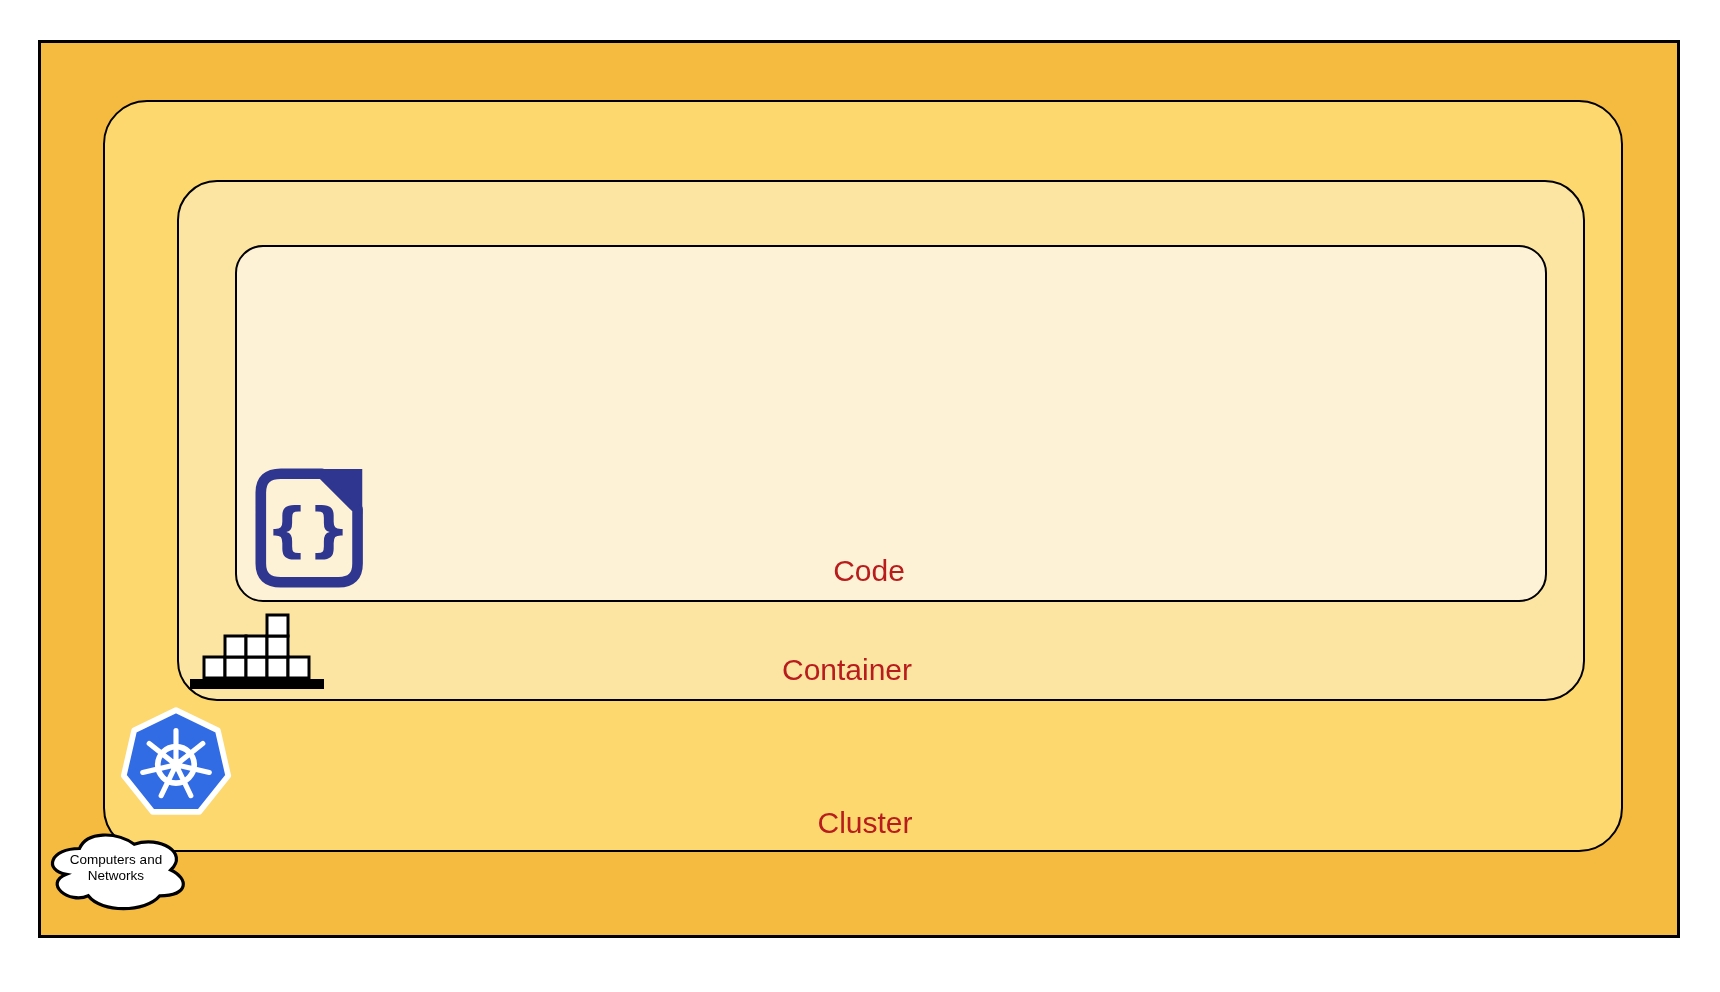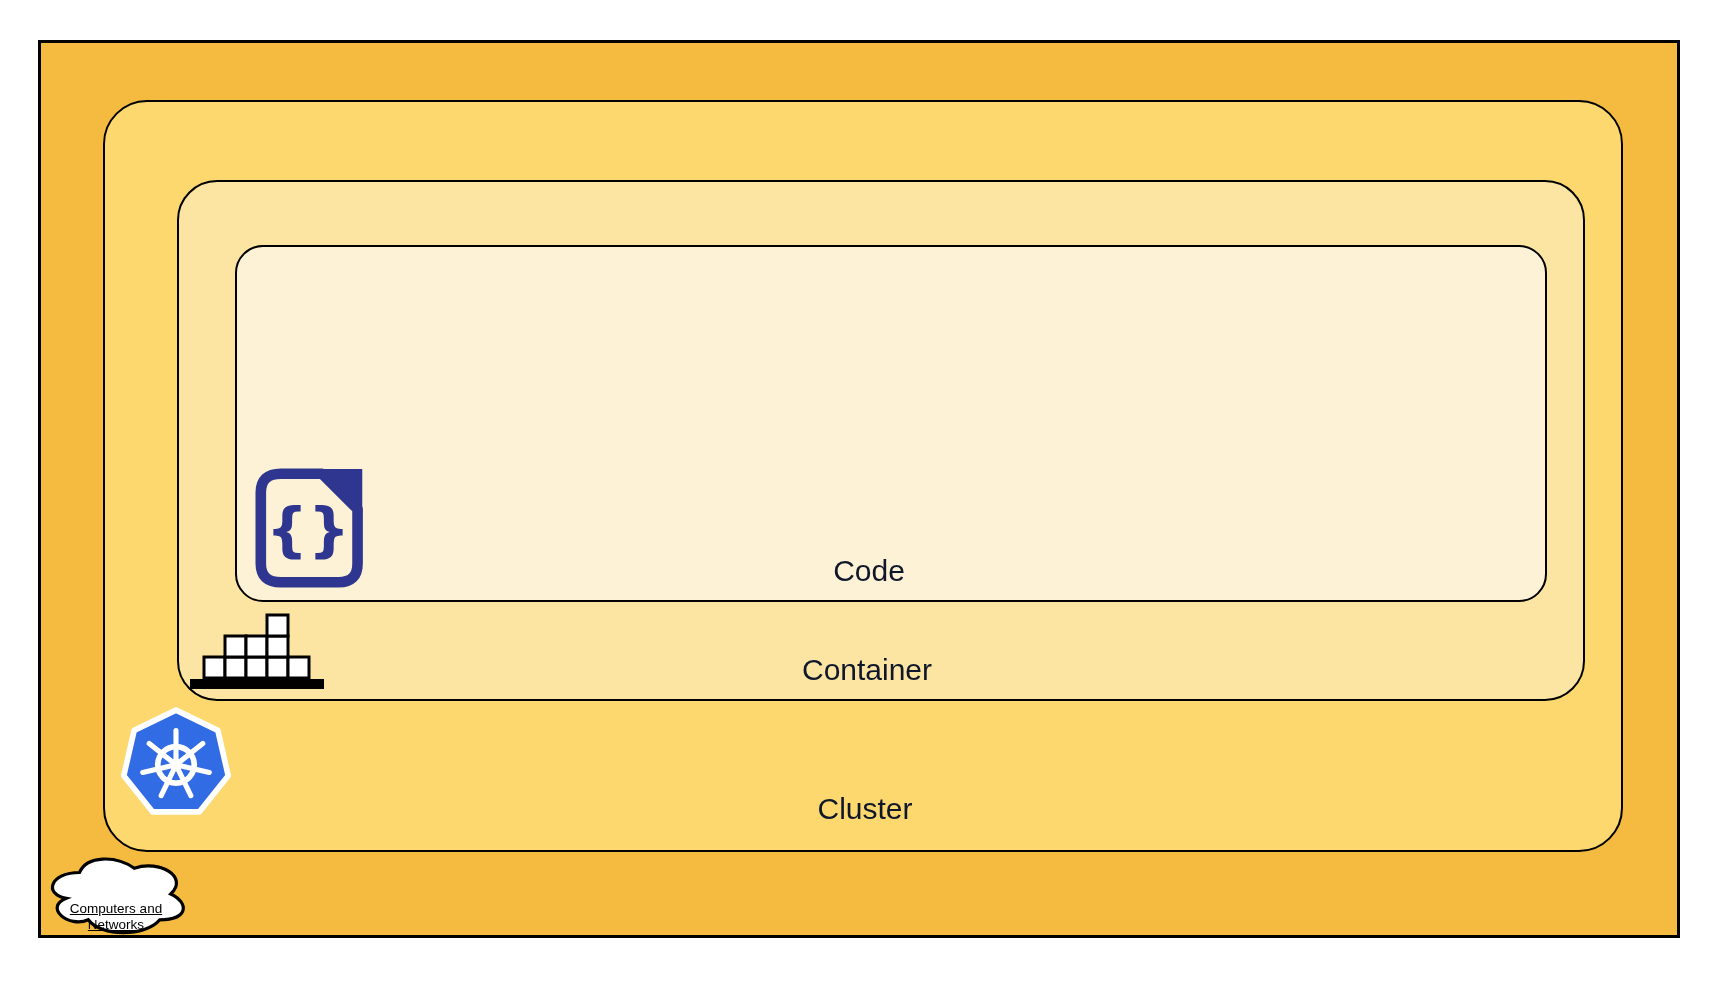--- a/index.html
+++ b/index.html
@@ -18,33 +18,33 @@
   .box{position:absolute;border:2px solid var(--border);}
   .datacenter{left:38px;top:40px;width:1642px;height:898px;
     background:var(--datacenter-fill);border-width:3px;border-radius:0;}
   .cluster{left:62px;top:57px;width:1520px;height:752px;
     background:var(--cluster-fill);border-radius:44px;}
   .containerbox{left:72px;top:78px;width:1408px;height:521px;
     background:var(--container-fill);border-radius:40px;}
   .code{left:56px;top:63px;width:1312px;height:357px;
     background:var(--code-fill);border-radius:28px;}
   .label{position:absolute;transform:translateX(-50%);
-    font-size:30px;line-height:35px;color:#0f172a;text-align:center;
+    font-size:30px;line-height:35px;color:#b91c1c;text-align:center;
     white-space:pre-line;}
   .code-label{left:632px;bottom:12px;}
-  .container-label{left:688px;bottom:12px;}
-  .cluster-label{left:760px;bottom:24px;}
+  .container-label{left:668px;bottom:12px;}
+  .cluster-label{left:760px;bottom:10px;}
   .datacenter-label{left:822px;bottom:1px;}
   .icon{position:absolute;}
   .icon svg{display:block;width:100%;height:100%;}
   .code-icon{left:12px;top:215px;width:118px;height:132px;}
   .container-icon{left:11px;top:431px;width:134px;height:76px;}
   .k8s-icon{left:14px;top:599px;width:114px;height:130px;}
-  .cloud-icon{left:2px;top:808px;width:146px;height:86px;
-    display:flex;align-items:flex-end;justify-content:center;text-decoration:underline;}
+  .cloud-icon{left:2px;top:784px;width:146px;height:86px;
+    display:flex;align-items:center;justify-content:center;}
   .cloud-icon svg{position:absolute;left:0;top:0;}
   .cloud-text{position:relative;font-size:13.5px;line-height:16px;
     color:#000;text-align:center;white-space:pre-line;padding-bottom:4px;}
   .navy-stroke{stroke:var(--code-icon-navy);fill:none;stroke-width:9;
     stroke-linejoin:round;stroke-linecap:round;}
   .navy-fill{fill:var(--code-icon-navy);}
   .code-glyph{fill:var(--code-icon-navy);font-family:"DejaVu Sans",sans-serif;
     font-weight:bold;font-size:50px;}
   .brick{fill:#ffffff;stroke:var(--border);stroke-width:3;}
   .pallet{fill:var(--border);}

